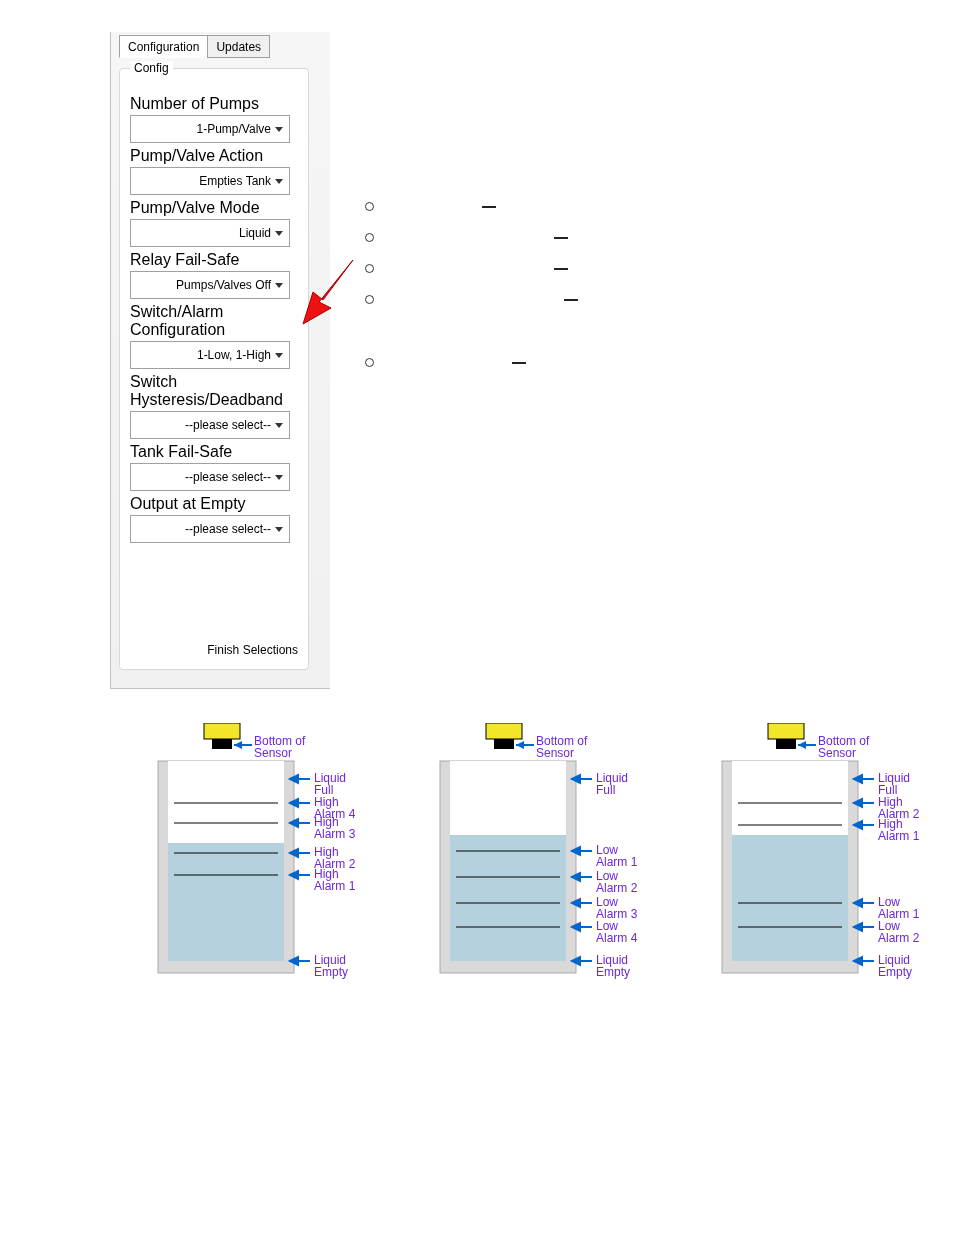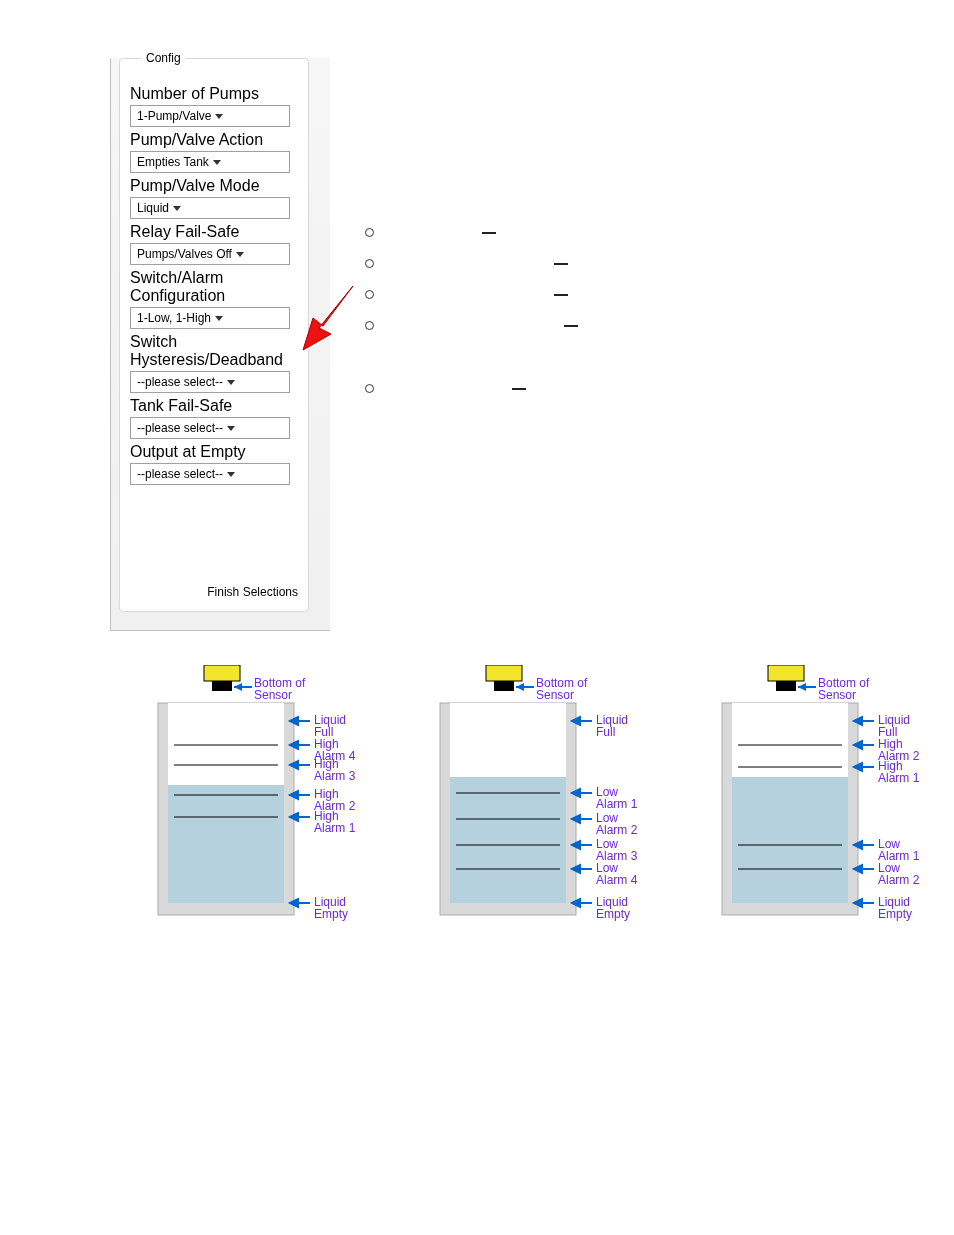--- a/index.html
+++ b/index.html
@@ -50,40 +50,40 @@
     margin-bottom: 8px;
     border: 1px solid #d8d8d8;
     border-radius: 4px;
     padding: 8px 8px 8px 10px;
     background: #fff;
     width: 190px;
   }
   .legend {
     position: relative;
     top: -16px;
-    left: 12px;
+    left: 0px;
     background: #fff;
     display: inline-block;
     padding: 0 4px;
     font-size: 12px;
     margin-bottom: -12px;
   }
   .label {
     font-size: 16px;
     margin-top: 4px;
     margin-bottom: 2px;
   }
   .select {
     width: 160px;
-    height: 22px;
+    height: 28px;
     border: 1px solid #a0a0a0;
     background: #fff;
     display: flex;
     align-items: center;
-    justify-content: flex-start;
+    justify-content: flex-end;
     padding: 0 2px 0 6px;
     font-size: 12px;
     cursor: pointer;
     position: relative;
   }
   .select .caret {
     display: inline-flex;
     width: 16px;
     height: 18px;
     align-items: center;
@@ -140,20 +140,24 @@
     color: #6d28d9;
     white-space: pre;
   }
 </style>
 </head>
 <body>
 
 <div class="outer" style="position:relative;">
 
   <div class="panel-wrap">
+    <div class="tab-area">
+      <div class="tab">Configuration</div>
+      <div class="tab inactive">Updates</div>
+    </div>
 
     <div class="fieldset">
       <span class="legend">Config</span>
 
       <div class="label">Number of Pumps</div>
       <div class="select">
         <span>1-Pump/Valve</span>
         <span class="caret">
             <svg width="8" height="5">
               <polygon points="0,0 8,0 4,5" fill="#333"></polygon>

